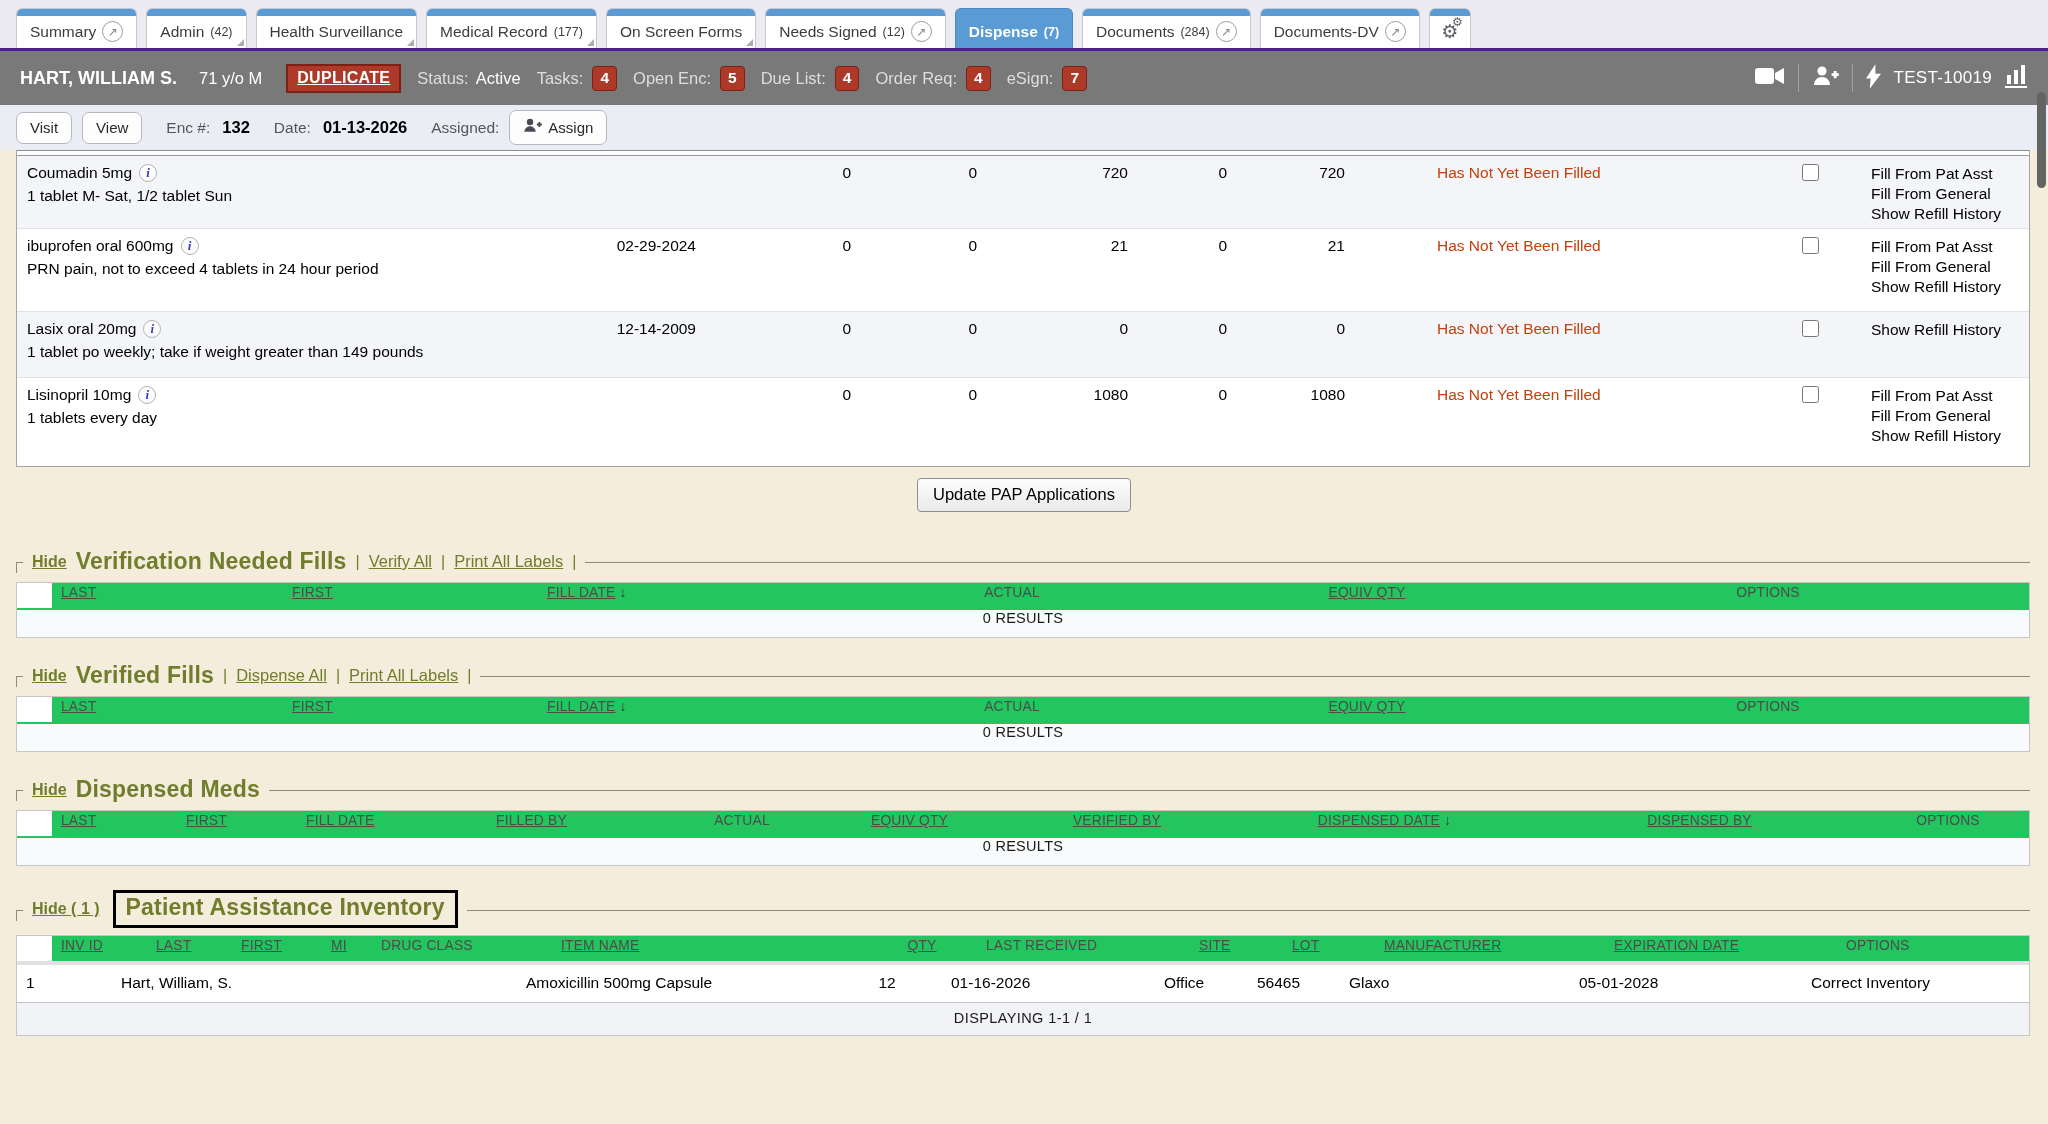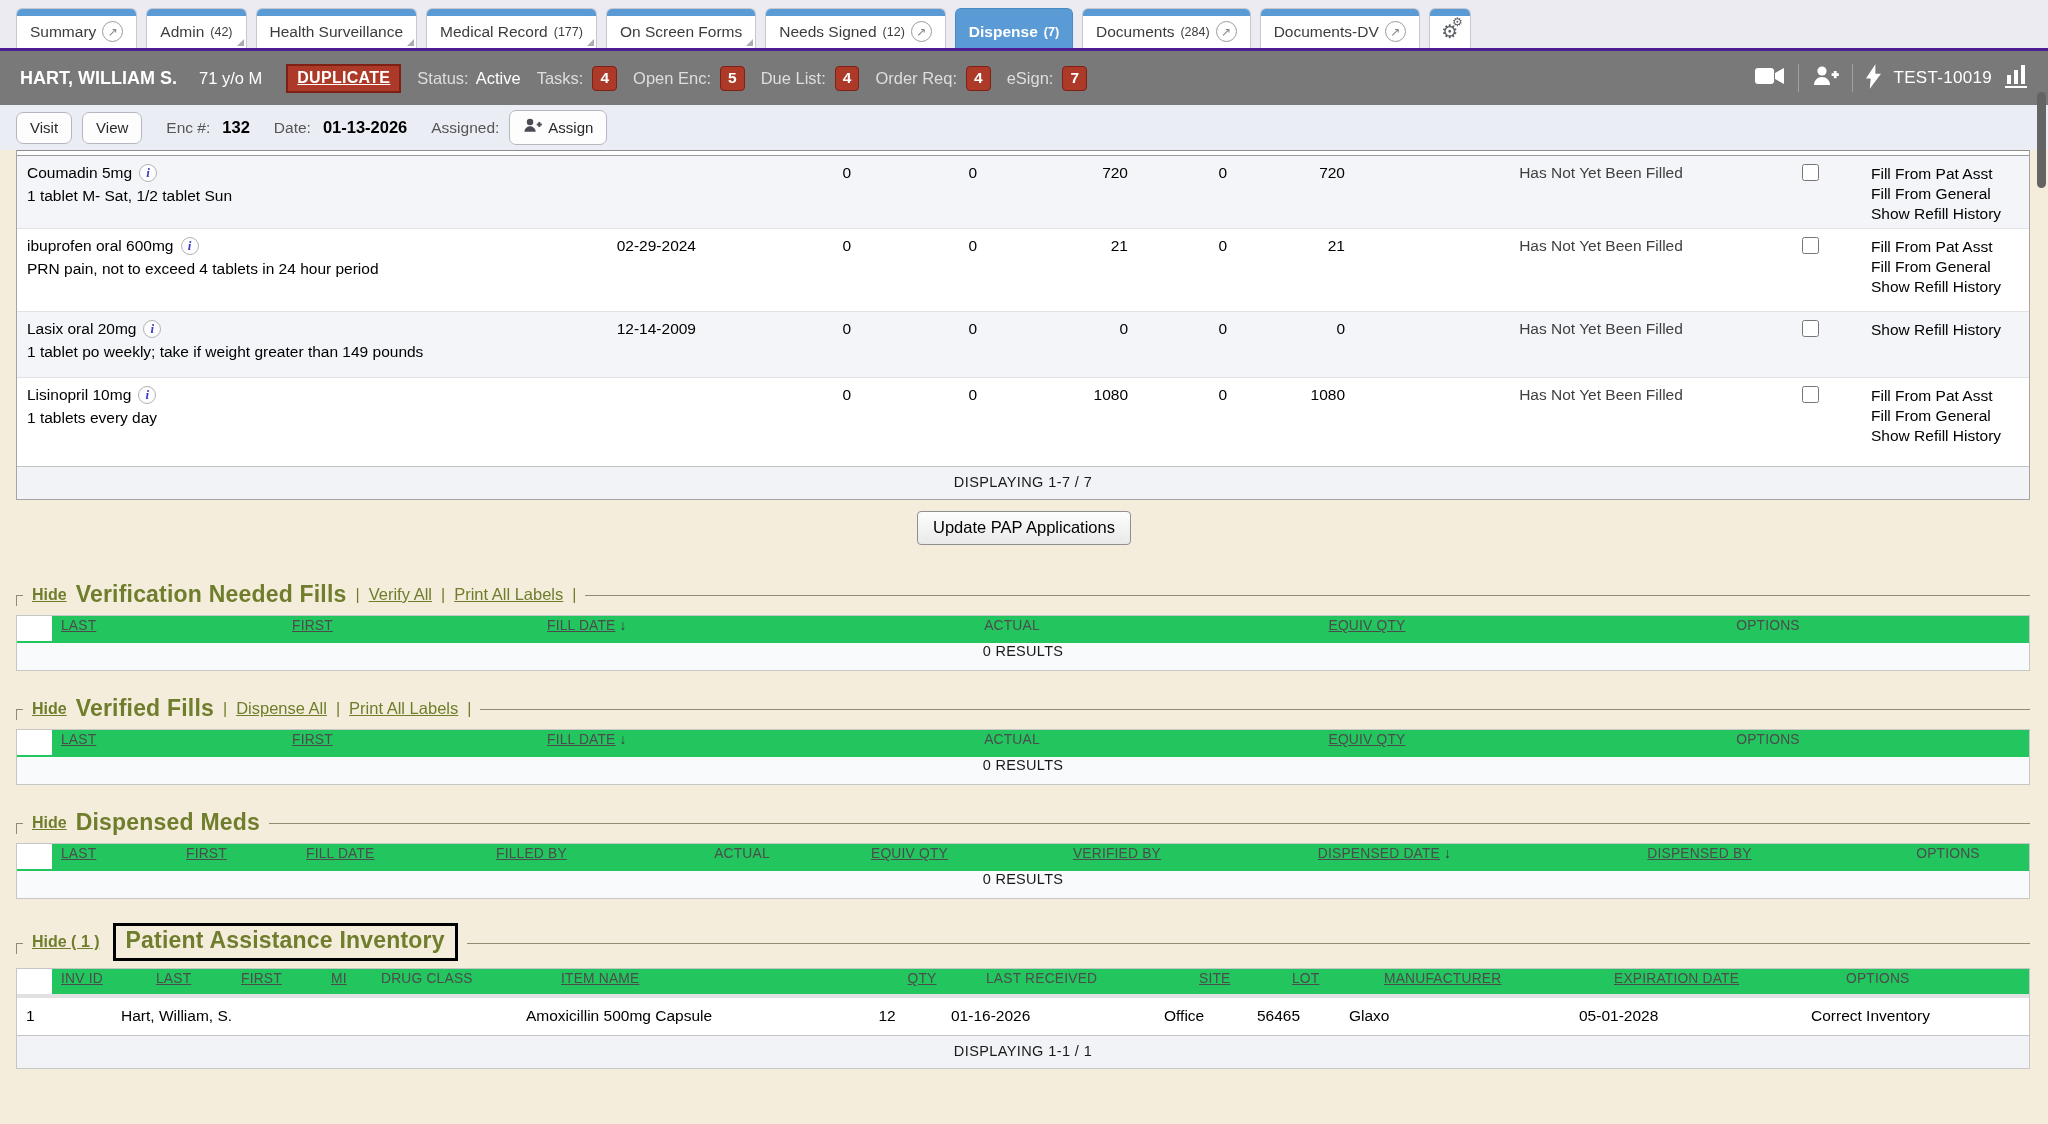--- a/index.html
+++ b/index.html
@@ -54,21 +54,21 @@
   .medrow { display:grid; grid-template-columns:524px 155px 155px 126px 151px 99px 118px 420px 90px 1fr;
             font-size:15.5px; color:#000; border-bottom:1px solid #e2e2e6; }
   .medrow.alt { background:#f4f5f9; }
   .m-name { padding:8px 0 0 10px; }
   .name-line { display:flex; align-items:center; gap:7px; }
   .sig { margin-top:5px; }
   .info-icon { width:18px; height:18px; border:1px solid #b3b3b3; border-radius:50%; background:#fdfdfd;
                color:#3c3ccc; font-family:"Liberation Serif", serif; font-style:italic; font-weight:bold;
                font-size:13px; display:flex; align-items:center; justify-content:center; flex:none; }
   .m-date, .m-q { text-align:right; padding-top:8px; }
-  .m-status { padding:8px 0 0 92px; color:#404040;text-align:center; }
+  .m-status { padding:8px 0 0 92px; color:#c2410c; }
   .m-check { padding-top:8px; display:flex; justify-content:center; align-items:flex-start; }
   .m-check input { width:17px; height:17px; }
   .m-opts { padding:8px 10px 0 16px; line-height:1.3; }
   .m-opts span { display:block; }
   .r1 { min-height:73px; } .r2 { min-height:83px; } .r3 { min-height:66px; } .r4 { min-height:88px; border-bottom:none; }
   .tfooter { background:#f2f3f7; border-top:1px solid #c3c3c3; text-align:center; padding:7px 0 9px;
              font-size:14.5px; color:#1a1a1a; letter-spacing:0.4px; }
 
   
   .papwrap { text-align:center; padding:11px 0 12px; }
@@ -357,21 +357,20 @@
     <div class="m-check">
         <input type="checkbox" style="">
       </div>
     <div class="m-opts">
       <span>Fill From Pat Asst</span>
       <span>Fill From General</span>
       <span>Show Refill History</span>
     </div>
   </div>
 
-  <div class="tfooter">DISPLAYING 1-7 / 7</div>
 </div>
 
 <div class="papwrap">
   <button class="papbtn">Update PAP Applications</button>
 </div>
 
 <div class="section">
   <div class="sec-head">
     <span class="sec-corner"></span>
     <span class="hide-link">Hide</span>

